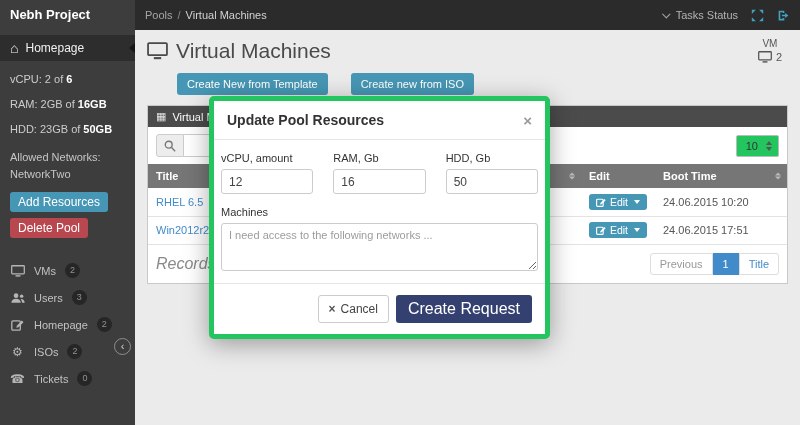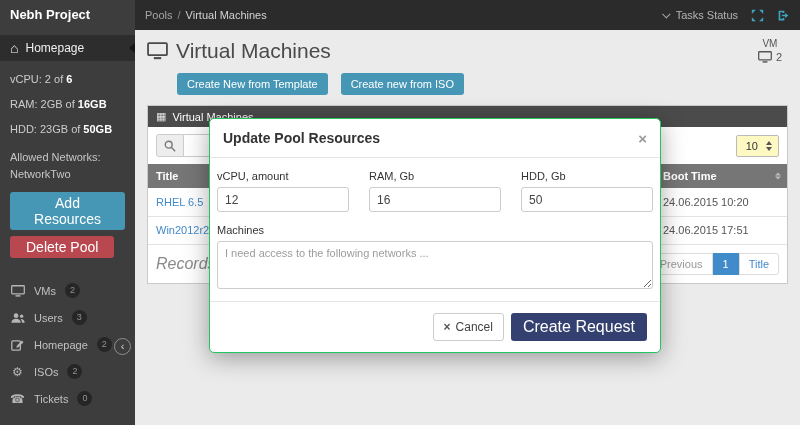--- a/index.html
+++ b/index.html
@@ -27,45 +27,45 @@
   .home-ic { font-size: 14px; color: #ececec; line-height: 1; }
   .notch { position: absolute; right: 0; top: 50%; transform: translateY(-50%); width: 0; height: 0; border-top: 5px solid transparent; border-bottom: 5px solid transparent; border-right: 6px solid #161616; }
   .stats { padding: 12px 10px 0; }
   .stat { margin-bottom: 13px; color: #cdcdcd; cursor: pointer; }
   .stat b { color: #ffffff; }
   .nets { padding: 1px 10px 0; line-height: 1.55; color: #c6c6c6; margin-top: 10px; }
   .side-btns { padding: 9px 10px 0; display: flex; flex-direction: column; align-items: flex-start; gap: 6px; }
   .btn { border: none; border-radius: 3px; font-family: inherit; cursor: pointer; color: #fff; }
   .btn.teal { background: #4697b5; }
   .btn.danger { background: #b9474f; }
-  .btn.sm { font-size: 14px; padding: 3px 16px; }
+  .btn.sm { font-size: 12px; padding: 3px 8px; }
   .btn.md { font-size: 11px; padding: 5px 10px; }
   .menu { margin-top: 19px; }
   .menu-item { display: flex; align-items: center; gap: 9px; padding: 6px 10px; cursor: pointer; color: #c2c2c2; }
   .mi-ic { width: 15px; display: inline-flex; justify-content: center; color: #b5b5b5; font-size: 12px; line-height: 1; }
   .badge { background: #262626; color: #929292; min-width: 15px; height: 15px; border-radius: 8px; font-size: 9px; line-height: 15px; text-align: center; padding: 0 3px; }
   .collapse-btn { position: absolute; right: 4px; bottom: 70px; width: 17px; height: 17px; border: 1px solid #8f8f8f; border-radius: 50%; color: #d2d2d2; font-size: 11px; line-height: 14px; text-align: center; cursor: pointer; }
 
   
   .main { position: absolute; left: 135px; top: 30px; right: 0; bottom: 0; padding: 8px 12px 0 12px; }
   .title-row { display: flex; align-items: center; gap: 8px; }
   .title-row h1 { font-size: 21px; font-weight: normal; color: #4a4a4a; }
   .title-ic { color: #4a4a4a; display: flex; }
   .vm-widget { margin-left: auto; text-align: center; color: #555; font-size: 10px; padding-right: 6px; }
   .vm-row { display: flex; align-items: center; gap: 4px; font-size: 11px; color: #555; margin-top: 2px; justify-content: center; }
-  .actions { margin-top: 10px; display: flex; gap: 13px; padding-left: 30px; }
+  .actions { margin-top: 10px; display: flex; gap: 23px; padding-left: 30px; }
 
   .panel { margin-top: 10px; background: #fff; border: 1px solid #c9c9c9; }
   .panel-head { background: #4b4b4b; color: #fff; font-size: 11px; padding: 4px 8px; display: flex; align-items: center; gap: 6px; }
   .grid-ic { font-size: 11px; color: #e0e0e0; }
   .panel-toolbar { display: flex; justify-content: space-between; align-items: center; padding: 7px 8px; }
   .search-group { display: flex; }
   .search-addon { border: 1px solid #ccc; background: #ededed; padding: 3px 7px; display: flex; align-items: center; color: #777; border-radius: 3px 0 0 3px; }
   .search-input { border: 1px solid #ccc; border-left: none; width: 215px; height: 23px; border-radius: 0 3px 3px 0; outline: none; padding: 0 6px; font-size: 11px; font-family: inherit; }
-  .pagesize { border: 1px solid #bbb; border-radius: 2px; background: #fef9c3; padding: 2px 6px 2px 9px; display: flex; align-items: center; gap: 8px; font-size: 11px; color: #333; cursor: pointer; height: 22px; }
+  .pagesize { border: 1px solid #bbb; border-radius: 2px; background: #22c55e; padding: 2px 6px 2px 9px; display: flex; align-items: center; gap: 8px; font-size: 11px; color: #333; cursor: pointer; height: 22px; }
   .spin { display: flex; flex-direction: column; gap: 2px; }
   .spin i { display: block; width: 0; height: 0; border-left: 3px solid transparent; border-right: 3px solid transparent; }
   .spin .up { border-bottom: 4px solid #555; }
   .spin .down { border-top: 4px solid #555; }
 
   table { width: 100%; border-collapse: collapse; font-size: 11px; }
   thead th { background: #767676; color: #fff; font-weight: bold; text-align: left; padding: 6px 8px; position: relative; cursor: pointer; }
   th.col-edit { width: 72px; }
   th.col-boot { width: 132px; }
   .sort { position: absolute; right: 6px; top: 50%; transform: translateY(-50%); display: flex; flex-direction: column; gap: 1px; opacity: .5; }
@@ -80,21 +80,21 @@
 
   .panel-foot { display: flex; justify-content: space-between; align-items: center; padding: 8px; }
   .records { font-style: italic; color: #8a8a8a; }
   .pager { display: flex; }
   .page { border: 1px solid #ddd; padding: 4px 9px; font-size: 11px; background: #fff; cursor: pointer; }
   .page.prev { color: #999; border-radius: 3px 0 0 3px; }
   .page.active { background: #428bca; border-color: #428bca; color: #fff; }
   .page.next { color: #428bca; border-radius: 0 3px 3px 0; }
 
   
-  .modal { position: absolute; left: 209px; top: 118px; width: 452px; background: #fff; border: 1px solid #22c55e; border-radius: 5px; box-shadow: 0 5px 24px rgba(0,0,0,.35); z-index: 10; }
+  .modal { position: absolute; left: 209px; top: 96px; width: 341px; background: #fff; border: 5px solid #22c55e; border-radius: 5px; box-shadow: 0 5px 24px rgba(0,0,0,.35); z-index: 10; }
   .modal-head { padding: 11px 13px; border-bottom: 1px solid #e5e5e5; display: flex; align-items: center; }
   .modal-title { font-size: 14px; font-weight: bold; color: #333; }
   .modal-close { margin-left: auto; color: #9a9a9a; font-size: 15px; font-weight: bold; line-height: 1; cursor: pointer; }
   .modal-body { padding: 12px 7px 12px; }
   .field-row { display: flex; gap: 20px; }
   .field { flex: 1; display: flex; flex-direction: column; }
   .field label { font-size: 11px; color: #333; margin-bottom: 5px; }
   .field input { border: 1px solid #ccc; border-radius: 3px; height: 25px; padding: 0 7px; font-size: 12px; color: #444; font-family: inherit; width: 100%; }
   .networks-field { margin-top: 12px; }
   .field textarea { border: 1px solid #ccc; border-radius: 3px; height: 48px; padding: 5px 7px; font-size: 11px; font-family: inherit; color: #444; width: 100%; resize: both; }

